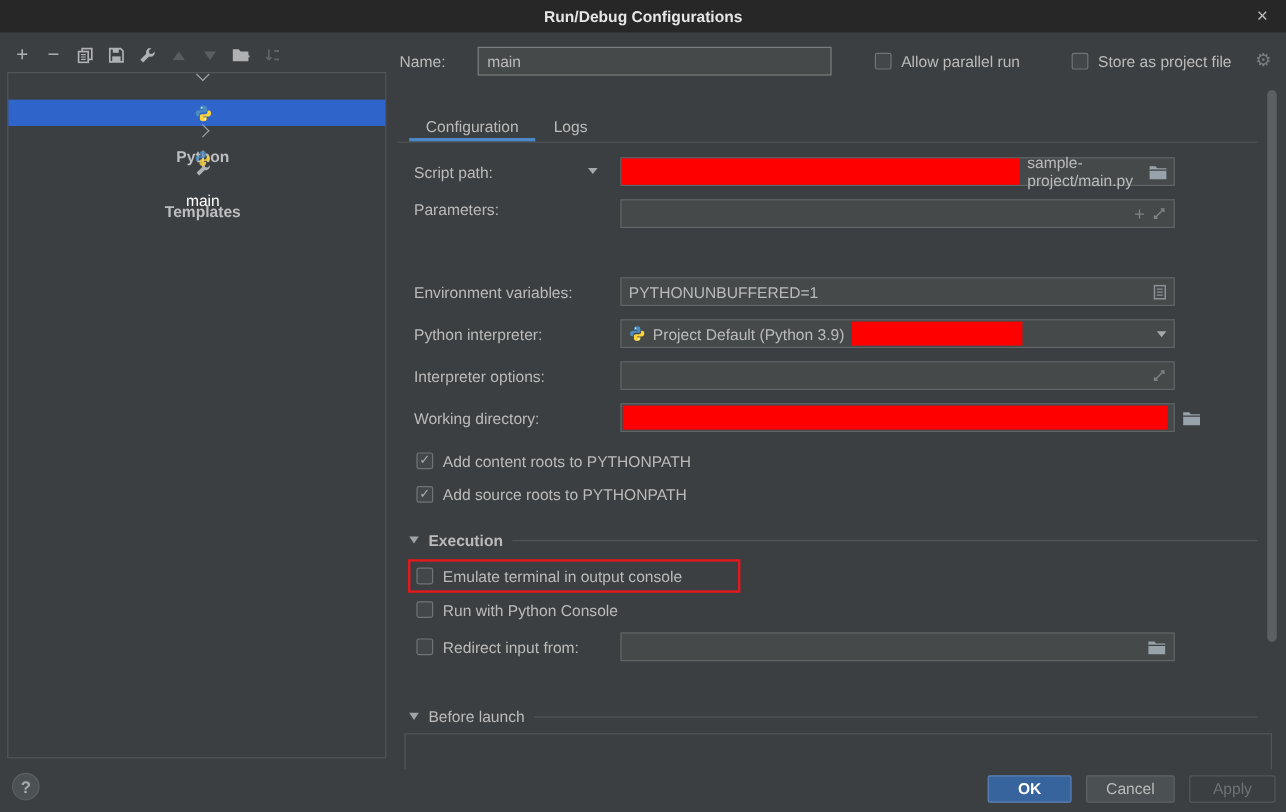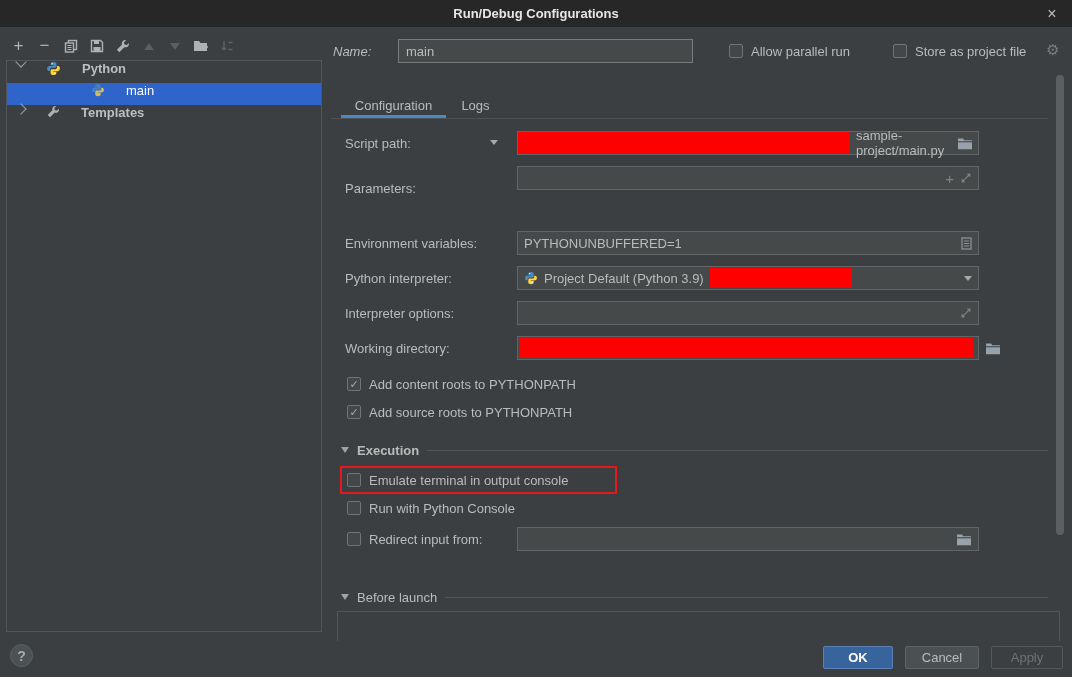--- a/index.html
+++ b/index.html
@@ -14,21 +14,21 @@
              align-items:center;justify-content:center;color:#BDBFC1;font-size:16px;cursor:pointer;}
   
   .lt-toolbar{position:absolute;left:10px;top:36px;height:20px;display:flex;align-items:center;gap:9px;}
   .tbi{width:17px;height:17px;display:flex;align-items:center;justify-content:center;
        color:#AFB1B3;font-size:15px;}
   .tbi.dis{color:#5F6365;}
   .tri-up{width:0;height:0;border-left:5px solid transparent;border-right:5px solid transparent;border-bottom:7px solid #5A5E60;}
   .tri-down{width:0;height:0;border-left:5px solid transparent;border-right:5px solid transparent;border-top:7px solid #5A5E60;}
   .tree-panel{position:absolute;left:6px;top:60px;width:316px;height:572px;
               border:1px solid #525658;box-sizing:border-box;background:#3C3F41;}
-  .tree-row{height:22px;display:flex;gap:21px;padding-left:10px;box-sizing:border-box;}
+  .tree-row{height:22px;display:flex;align-items:center;gap:21px;padding-left:10px;box-sizing:border-box;flex-direction:column;}
   .tree-row.sel{background:#2F65CA;color:#FFFFFF;}
   .tree-row .tlabel{font-weight:bold;color:#BCBEC0;}
   .tree-row.sel .tlabel{font-weight:normal;color:#FFFFFF;}
   .chev{width:7px;height:7px;border-right:1.6px solid #9DA0A2;border-bottom:1.6px solid #9DA0A2;
         display:inline-block;flex:none;}
   .chev.down{transform:rotate(45deg);margin-top:-3px;}
   .chev.right{transform:rotate(-45deg);}
   .indent{width:18px;flex:none;}
   .help-btn{position:absolute;left:10px;top:644px;width:23px;height:23px;border-radius:50%;
             background:#4C5254;border:1px solid #5B6062;box-sizing:border-box;display:flex;
@@ -156,21 +156,21 @@
           </svg>
       </span>
       <span class="tlabel">Templates</span>
     </div>
   </div>
 
   <div class="help-btn">
     <span>?</span>
   </div>
 
-  <div class="lbl" style="left:333px;top:39px;font-style:italic;">Name:</div>
+  <div class="lbl" style="left:333px;top:39px;">Name:</div>
   <input class="name-input" type="text" value="main" style="">
   <div class="cbrow" style="left:729px;top:42px;">
     <span class="cb"></span>
     <span>Allow parallel run</span>
   </div>
   <div class="cbrow" style="left:893px;top:42px;">
     <span class="cb"></span>
     <span>Store as project file</span>
   </div>
   <span class="gear">⚙</span>
@@ -191,21 +191,21 @@
     <span style="margin-left:0;">sample-project/main.py</span>
     <span class="sp"></span>
     <span style="margin-right:5px;">
       <svg width="16" height="13" viewBox="0 0 16 13">
           <path d="M1 1.5h5l1.3 1.8H15v9H1z" fill="#98A2AA"></path>
           <path d="M1 4.8h14" stroke="#3C3F41" stroke-width="1"></path>
         </svg>
     </span>
   </div>
 
-  <div class="lbl" style="left:345px;top:176px;">Parameters:</div>
+  <div class="lbl" style="left:345px;top:162px;">Parameters:</div>
   <div class="fld" style="top:166px;">
     <span></span>
     <span class="sp"></span>
     <span class="plus-ic">+</span>
     <span>
       <svg width="12" height="12" viewBox="0 0 14 14">
           <path d="M8.5 2.5h3v3M11.5 2.5l-9 9M2.5 8.5v3h3" fill="none" stroke="#7E8486" stroke-width="1.4"></path>
         </svg>
     </span>
   </div>

